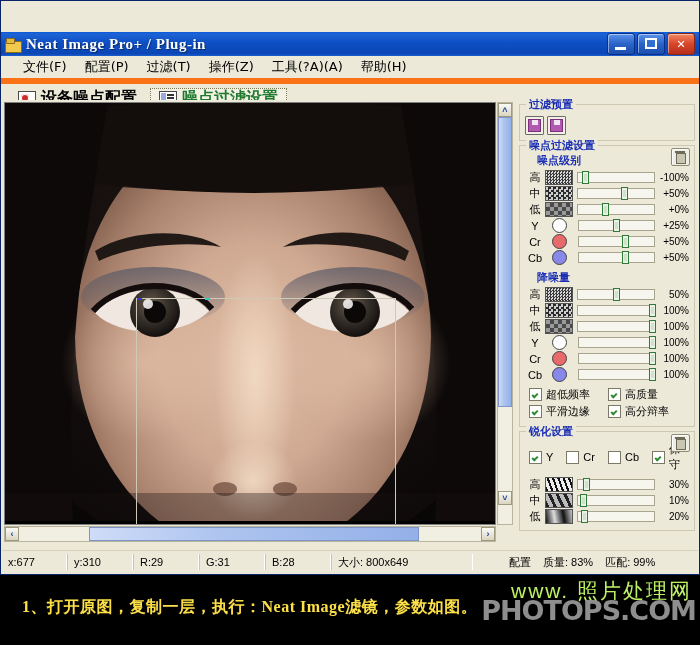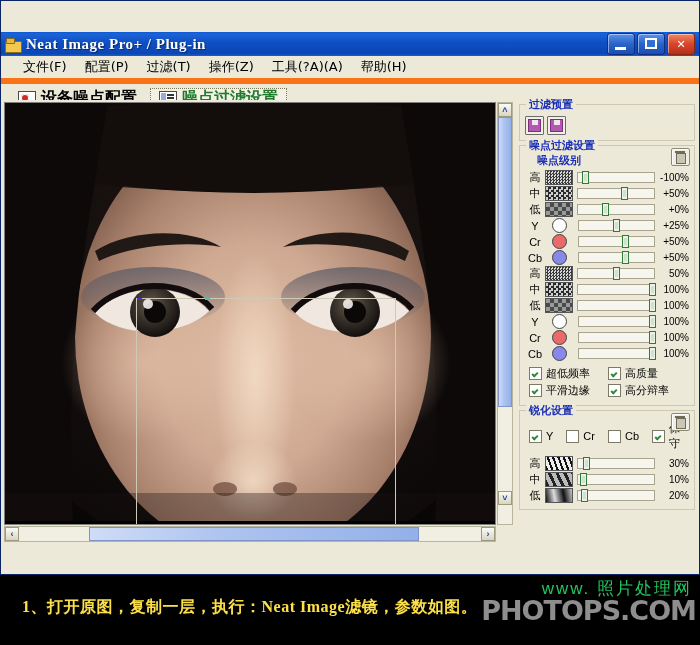--- a/index.html
+++ b/index.html
@@ -138,21 +138,21 @@
   .status{position:absolute;left:1px;right:1px;bottom:1px;height:22px;background:#ece9d8;display:flex;align-items:center;
           border-top:1px solid #d5d0ba;font-size:11px;color:#000;}
   .cell{padding:0 6px;height:16px;line-height:16px;border-left:1px solid #c9c4ad;border-right:1px solid #fff;white-space:nowrap;}
   .cell:first-child{border-left:none;}
   .cell.w{min-width:52px;}
 
   
   .caption{position:absolute;left:0;top:575px;width:700px;height:70px;background:#000;}
   .captext{position:absolute;left:22px;top:22px;font-size:16px;color:#fde047;white-space:nowrap;
            font-family:"Liberation Serif","DejaVu Serif",serif;font-weight:bold;letter-spacing:.5px;}
-  .wm1{position:absolute;right:8px;top:2px;font-size:17px;color:#22c55e;letter-spacing:2px;white-space:nowrap;}
+  .wm1{position:absolute;right:8px;top:2px;font-size:21px;color:#bef264;letter-spacing:2px;white-space:nowrap;}
   .wm2{position:absolute;right:4px;top:20px;font-size:27px;font-weight:bold;color:#8e8e8e;letter-spacing:-1px;
        font-family:"DejaVu Sans","Liberation Sans",sans-serif;white-space:nowrap;}
 </style>
 </head>
 <body>
 
 <div id="app">
 
   <div class="win">
 
@@ -405,20 +405,21 @@
           </div>
           <div class="row">
             <span class="rlab">Cb</span>
             <span class="circ" style="background:#8888e8;"></span>
             <span class="track">
                 <i class="knob" style="left:57%;"></i>
               </span>
             <span class="val">+50%</span>
           </div>
 
+          <div class="subtitle" style="margin-top:5px;">降噪量</div>
 
           <div class="row">
             <span class="rlab">高</span>
             <span class="swatch" style="background:repeating-conic-gradient(#3a3a3a 0 25%,#d8d8d8 0 50%) 0 0/3px 3px;"></span>
             <span class="track">
                 <i class="knob" style="left:46%;"></i>
               </span>
             <span class="val">50%</span>
           </div>
           <div class="row">
@@ -527,20 +528,31 @@
             <span class="track">
                 <i class="knob" style="left:4%;"></i>
               </span>
             <span class="val">20%</span>
           </div>
         </div>
 
       </div>
     </div>
 
+    <div class="status">
+      <span class="cell w">x:677</span>
+      <span class="cell w">y:310</span>
+      <span class="cell w">R:29</span>
+      <span class="cell w">G:31</span>
+      <span class="cell w">B:28</span>
+      <span class="cell" style="min-width:128px;">大小: 800x649</span>
+      <span class="cell" style="margin-left:30px;border:none;">配置</span>
+      <span class="cell" style="border:none;">质量: 83%</span>
+      <span class="cell" style="border:none;">匹配: 99%</span>
+    </div>
   </div>
 
   <div class="caption">
     <div class="wm1">www.   照片处理网</div>
     <div class="wm2">PHOTOPS.COM</div>
     <div class="captext">1、打开原图，复制一层，执行：Neat Image滤镜，参数如图。</div>
   </div>
 
 </div>
 

